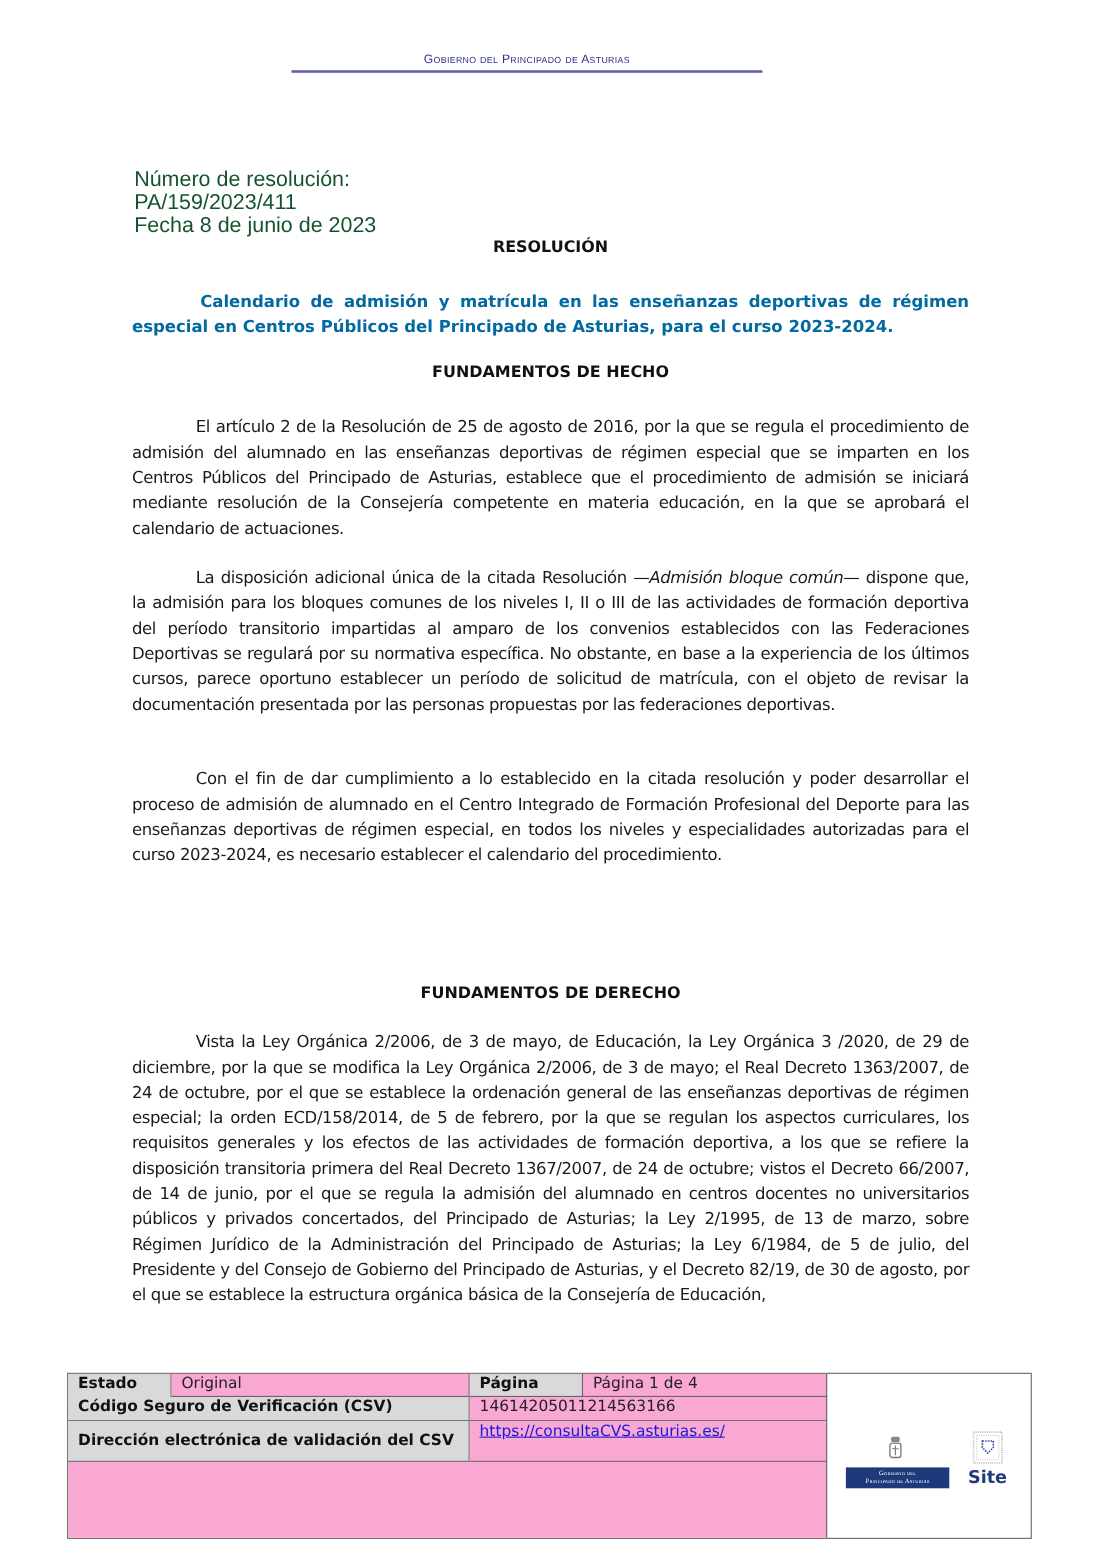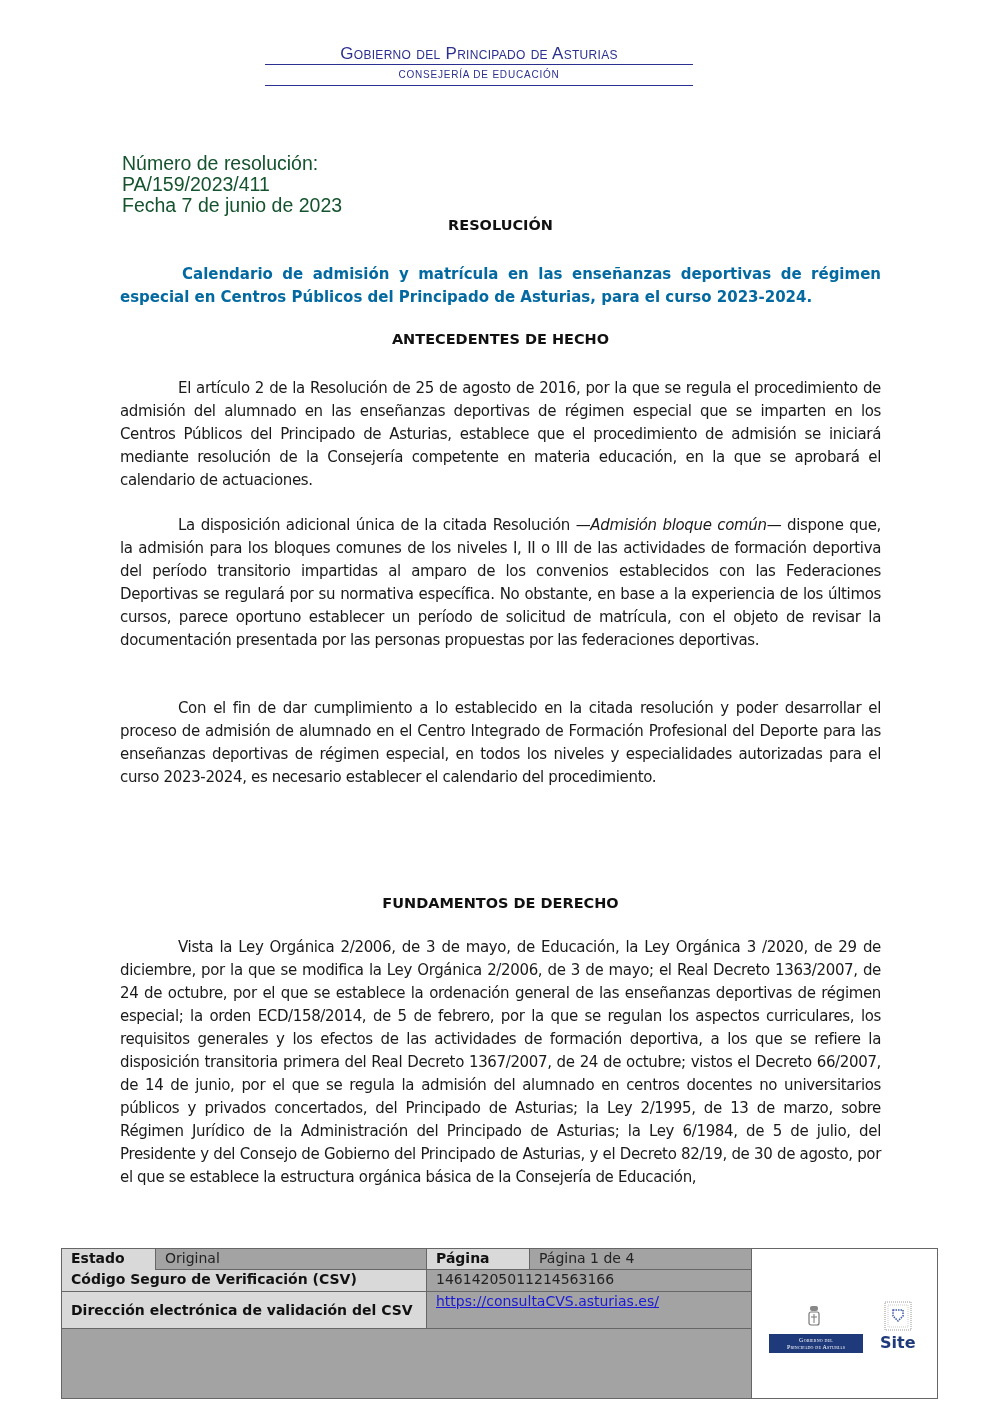--- a/index.html
+++ b/index.html
@@ -1,67 +1,66 @@
 <!DOCTYPE html>
 <html><head>
 <meta charset="utf-8">
 <style>
   html, body { margin: 0; padding: 0; background: #ffffff; }
   body { width: 1000px; height: 1414px; position: relative; overflow: hidden; font-family: "DejaVu Sans", sans-serif; color: #1a1a1a; }
 
   
   .hdr { position: absolute; left: 265px; top: 44px; width: 428px; text-align: center; color: #2b2f8f; font-family: "Liberation Sans", sans-serif; }
-  .hdr-title { font-size: 17px; letter-spacing: 0.3px; height: 20px; line-height: 20px; font-variant: small-caps; }
+  .hdr-title { font-size: 11px; letter-spacing: 0.3px; height: 20px; line-height: 20px; font-variant: small-caps; }
   .hdr-line { height: 1px; background: #2b2f8f; width: 100%; }
   .hdr-sub { font-size: 10px; letter-spacing: 0.8px; line-height: 20px; height: 20px; }
 
   
   .stamp { position: absolute; left: 122px; top: 153px; font-family: "Liberation Sans", sans-serif; font-size: 19.5px; line-height: 21px; color: #14532d; }
   .stamp div { white-space: nowrap; }
 
   
   .doc { position: absolute; left: 120px; width: 761px; font-family: "DejaVu Sans", sans-serif; }
   .heading { text-align: center; font-weight: bold; font-size: 14.5px; color: #111; }
   .title-p { font-weight: bold; font-size: 15px; line-height: 23px; text-align: justify; text-indent: 62px; color: #0369a1; }
   .para { font-size: 15px; line-height: 23px; text-align: justify; text-indent: 58px; color: #1a1a1a; letter-spacing: -0.35px; word-spacing: 0px; }
   .para em { font-style: italic; margin-top: 13px; }
 
   
   .ftable { position: absolute; left: 61px; top: 1248px; width: 877px; height: 151px; border: 1px solid #666; box-sizing: border-box; font-family: "DejaVu Sans", sans-serif; font-size: 14px; }
   .cell { position: absolute; box-sizing: border-box; border-right: 1px solid #666; border-bottom: 1px solid #666; padding-left: 9px; line-height: 19px; white-space: nowrap; overflow: hidden; }
   .lbl { background: #d9d9d9; font-weight: bold; color: #111; }
-  .val { background: #a3a3a3; color: #222; }
+  .val { background: #f9a8d4; color: #222; }
   .link { color: #1a1ad6; text-decoration: underline; text-align: right; }
   .logos { position: absolute; left: 689px; top: 0; width: 187px; height: 149px; }
   .gob-box { position: absolute; left: 18px; top: 85px; width: 94px; height: 19px; background: #1f3a7a; color: #fff; font-family: "Liberation Serif", serif; font-size: 6px; text-align: center; line-height: 7px; padding-top: 3px; box-sizing: border-box; font-variant: small-caps; letter-spacing: 0.2px; }
   .crest { position: absolute; left: 56px; top: 57px; width: 14px; height: 22px; }
   .site-mark { position: absolute; left: 133px; top: 52px; width: 28px; height: 30px; }
   .site-txt { position: absolute; left: 129px; top: 84px; color: #1f3a7a; font-family: "DejaVu Sans", sans-serif; font-weight: bold; font-size: 16px; }
 </style>
 </head>
 <body>
 
 <div class="hdr">
   <div class="hdr-title">Gobierno del Principado de Asturias</div>
   <div class="hdr-line"></div>
-  <div class="hdr-sub">CONSEJERÍA DE EDUCACIÓN</div>
   <div class="hdr-line"></div>
 </div>
 
 <div class="stamp">
   <div>Número de resolución:</div>
   <div>PA/159/2023/411</div>
-  <div>Fecha 7 de junio de 2023</div>
+  <div>Fecha 8 de junio de 2023</div>
 </div>
 
 <div class="doc heading" style="top:217px;">RESOLUCIÓN</div>
 
 <div class="doc title-p" style="top:263px;">Calendario de admisión y matrícula en las enseñanzas deportivas de régimen especial en Centros Públicos del Principado de Asturias, para el curso 2023-2024.</div>
 
-<div class="doc heading" style="top:331px;">ANTECEDENTES DE HECHO</div>
+<div class="doc heading" style="top:331px;">FUNDAMENTOS DE HECHO</div>
 
 <div class="doc para" style="top:377px;">El artículo 2 de la Resolución de 25 de agosto de 2016, por la que se regula el procedimiento de admisión del alumnado en las enseñanzas deportivas de régimen especial que se imparten en los Centros Públicos del Principado de Asturias, establece que el procedimiento de admisión se iniciará mediante resolución de la Consejería competente en materia educación, en la que se aprobará el calendario de actuaciones.</div>
 
 <div class="doc para" style="top:514px;"><span>La disposición adicional única de la citada Resolución —</span><em>Admisión bloque común</em><span>— dispone que, la admisión para los bloques comunes de los niveles I, II o III de las actividades de formación deportiva del período transitorio impartidas al amparo de los convenios establecidos con las Federaciones Deportivas se regulará por su normativa específica. No obstante, en base a la experiencia de los últimos cursos, parece oportuno establecer un período de solicitud de matrícula, con el objeto de revisar la documentación presentada por las personas propuestas por las federaciones deportivas.</span></div>
 
 <div class="doc para" style="top:697px;">Con el fin de dar cumplimiento a lo establecido en la citada resolución y poder desarrollar el proceso de admisión de alumnado en el Centro Integrado de Formación Profesional del Deporte para las enseñanzas deportivas de régimen especial, en todos los niveles y especialidades autorizadas para el curso 2023-2024, es necesario establecer el calendario del procedimiento.</div>
 
 <div class="doc heading" style="top:875px;margin-top:20px;">FUNDAMENTOS DE DERECHO</div>
 
 <div class="doc para" style="top:936px;">Vista la Ley Orgánica 2/2006, de 3 de mayo, de Educación, la Ley Orgánica 3 /2020, de 29 de diciembre, por la que se modifica la Ley Orgánica 2/2006, de 3 de mayo; el Real Decreto 1363/2007, de 24 de octubre, por el que se establece la ordenación general de las enseñanzas deportivas de régimen especial; la orden ECD/158/2014, de 5 de febrero, por la que se regulan los aspectos curriculares, los requisitos generales y los efectos de las actividades de formación deportiva, a los que se refiere la disposición transitoria primera del Real Decreto 1367/2007, de 24 de octubre; vistos el Decreto 66/2007, de 14 de junio, por el que se regula la admisión del alumnado en centros docentes no universitarios públicos y privados concertados, del Principado de Asturias; la Ley 2/1995, de 13 de marzo, sobre Régimen Jurídico de la Administración del Principado de Asturias; la Ley 6/1984, de 5 de julio, del Presidente y del Consejo de Gobierno del Principado de Asturias, y el Decreto 82/19, de 30 de agosto, por el que se establece la estructura orgánica básica de la Consejería de Educación,</div>

